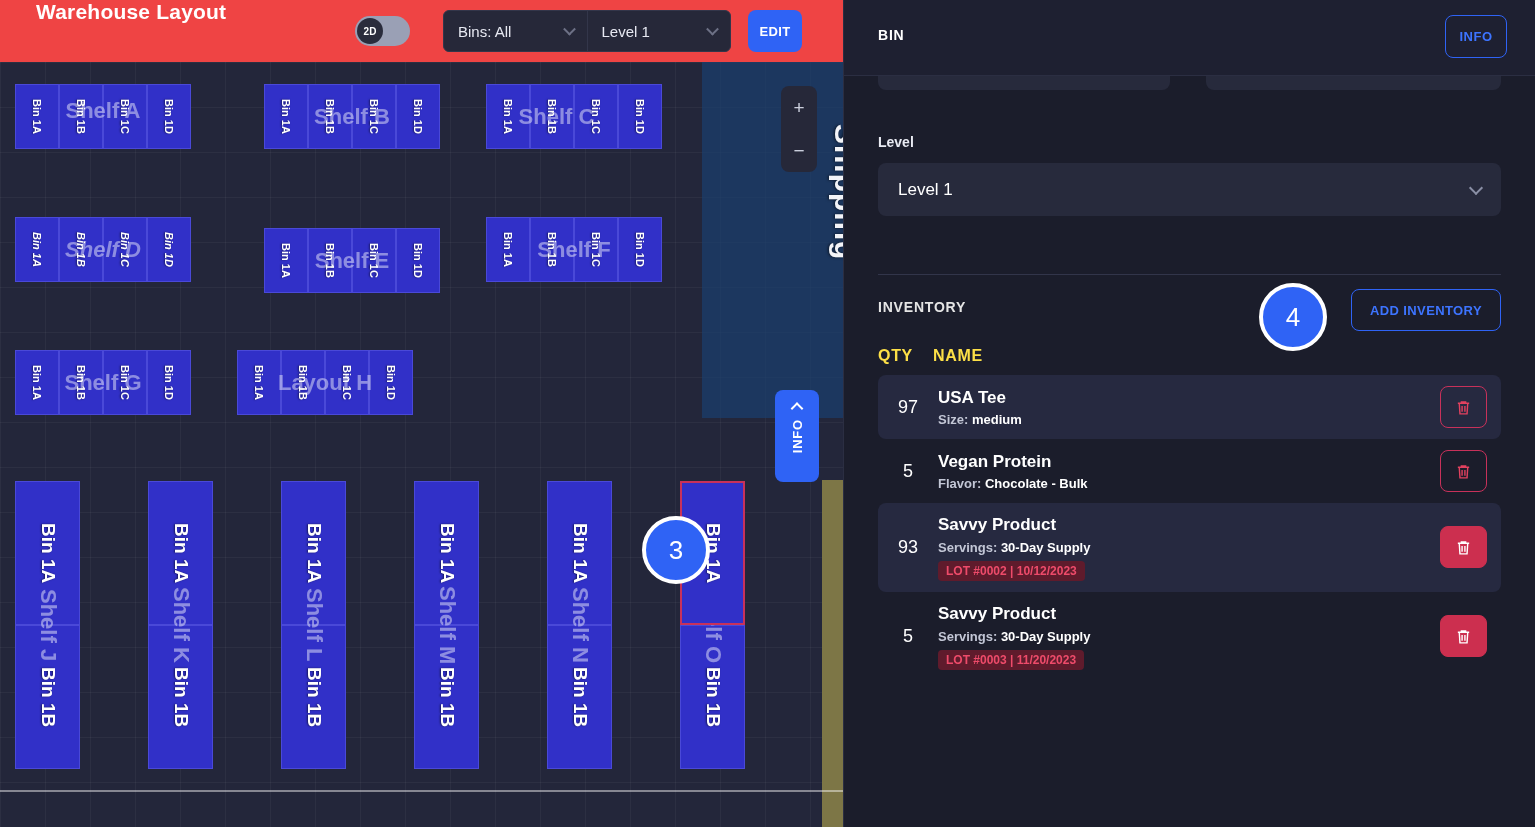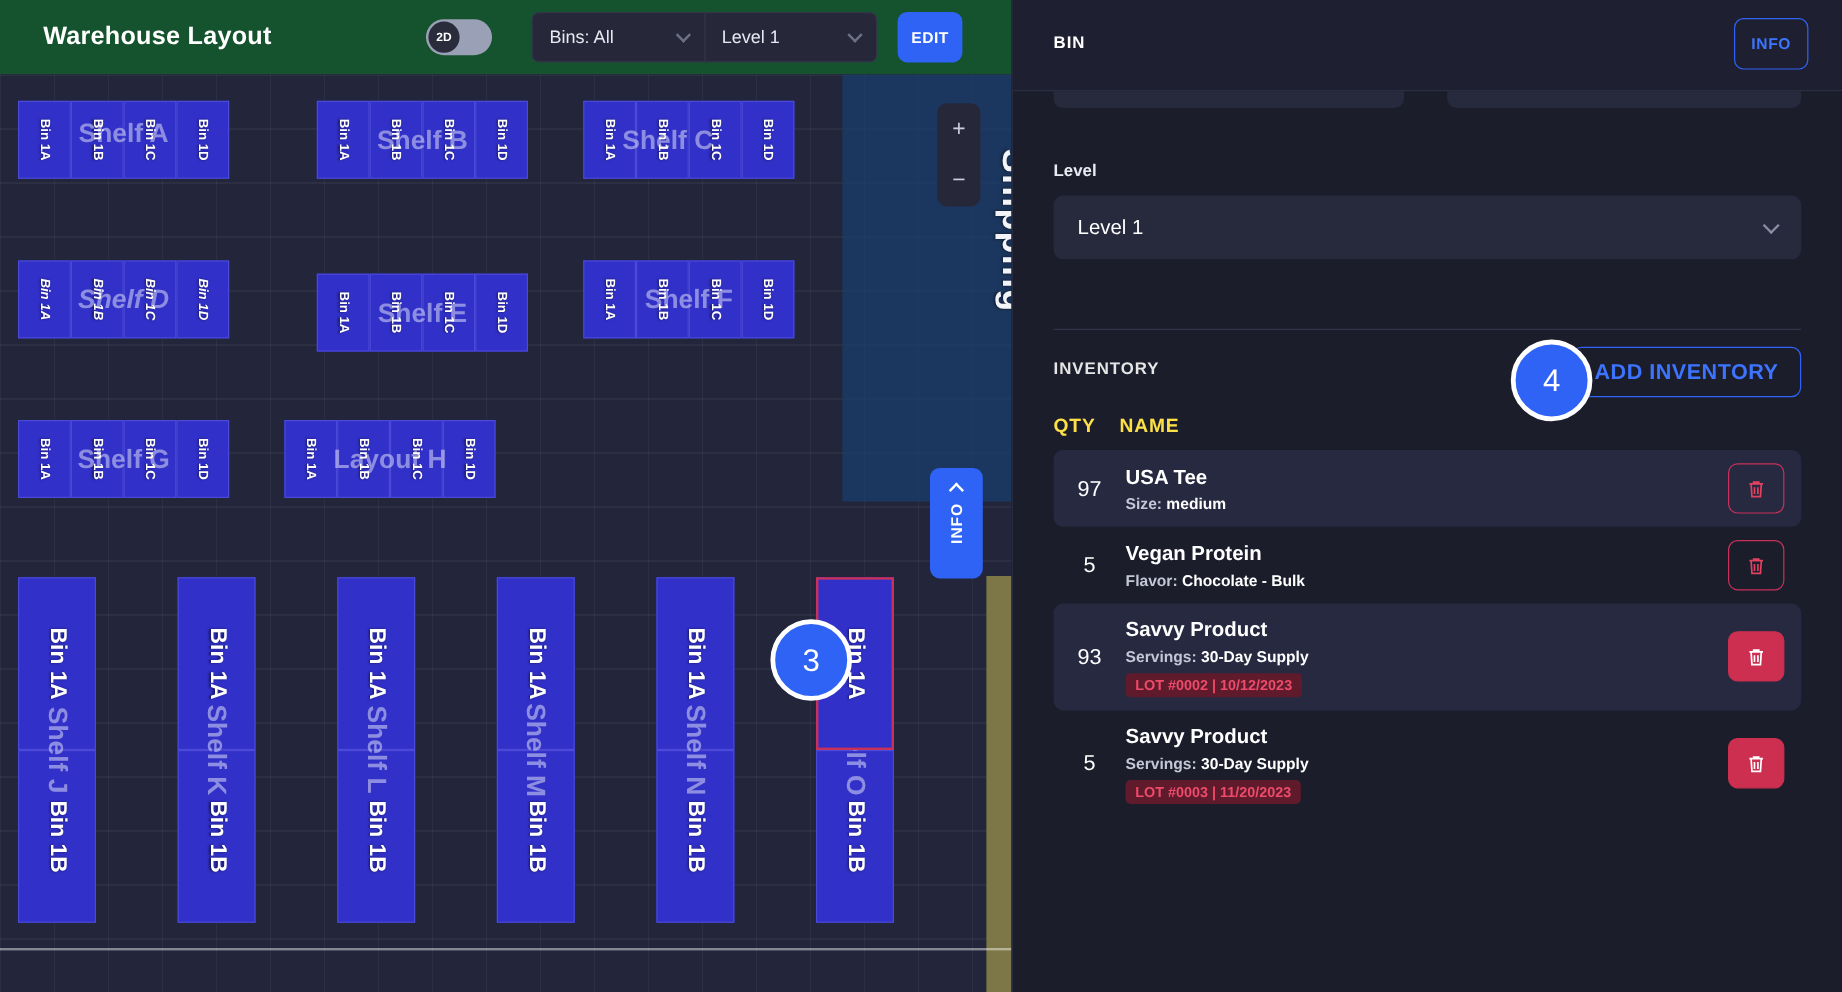--- a/index.html
+++ b/index.html
@@ -9,22 +9,22 @@
     font-family: "Liberation Sans", sans-serif;
     overflow: hidden;
   }
   .app { position: relative; width: 1535px; height: 827px; display: flex; }
 
   
   .left { position: relative; width: 843px; height: 827px; background: #1b1d2b; }
 
   .topbar {
     position: relative; height: 62px; width: 843px;
-    background: #14532d;
-    display: flex; align-items: center;
+    background: #ef4444;
+    display: flex; align-items: flex-start;
   }
   .app-title {
     margin-left: 36px;
     font-size: 21px; font-weight: bold; color: #ffffff;
     letter-spacing: .2px;
   }
   .toggle2d {
     position: absolute; left: 355px; top: 16px;
     width: 55px; height: 30px; border-radius: 15px;
     background: #9aa0b5;
@@ -216,21 +216,21 @@
 
   .inv-head {
     position: relative; margin: 0 34px; height: 64px;
     display: flex; align-items: center;
   }
   .inv-title { font-size: 14px; font-weight: bold; color: #e5e5e5; letter-spacing: .8px; }
   .add-inv-btn {
     position: absolute; right: 0; top: 14px;
     height: 42px; padding: 0 18px; border-radius: 8px;
     background: transparent; border: 1px solid #2f63f5;
-    color: #3d74ff; font-size: 18px; font-weight: bold; letter-spacing: .4px;
+    color: #3d74ff; font-size: 13px; font-weight: bold; letter-spacing: .4px;
     display: flex; align-items: center; cursor: pointer;
     font-family: "Liberation Sans", sans-serif;
   }
   #badge4 { right: 174px; top: 8px; left: auto; position: absolute; }
 
   .tbl-head { display: flex; padding: 8px 34px 10px 34px; }
   .th { font-size: 16px; font-weight: bold; color: #fde047; letter-spacing: .7px; }
   .th.qty { width: 55px; }
 
   .inv-row {

